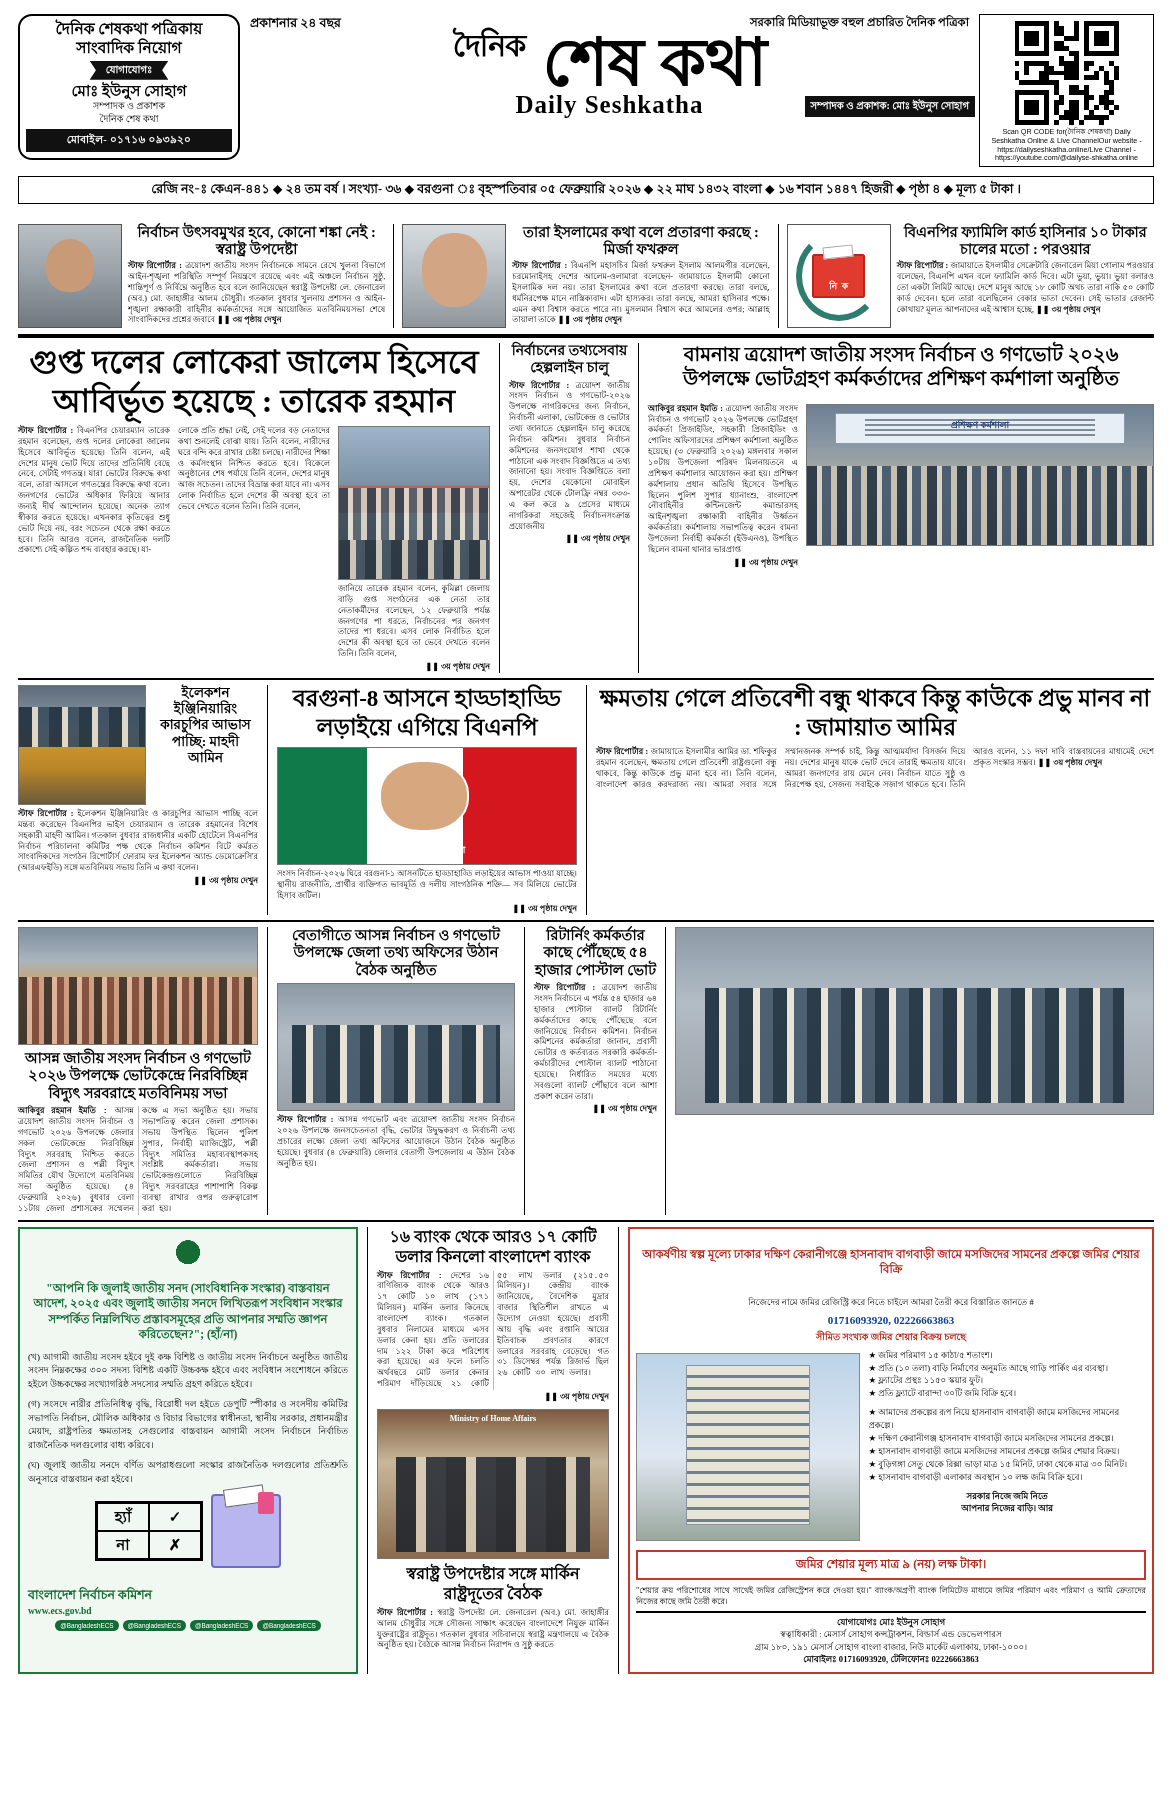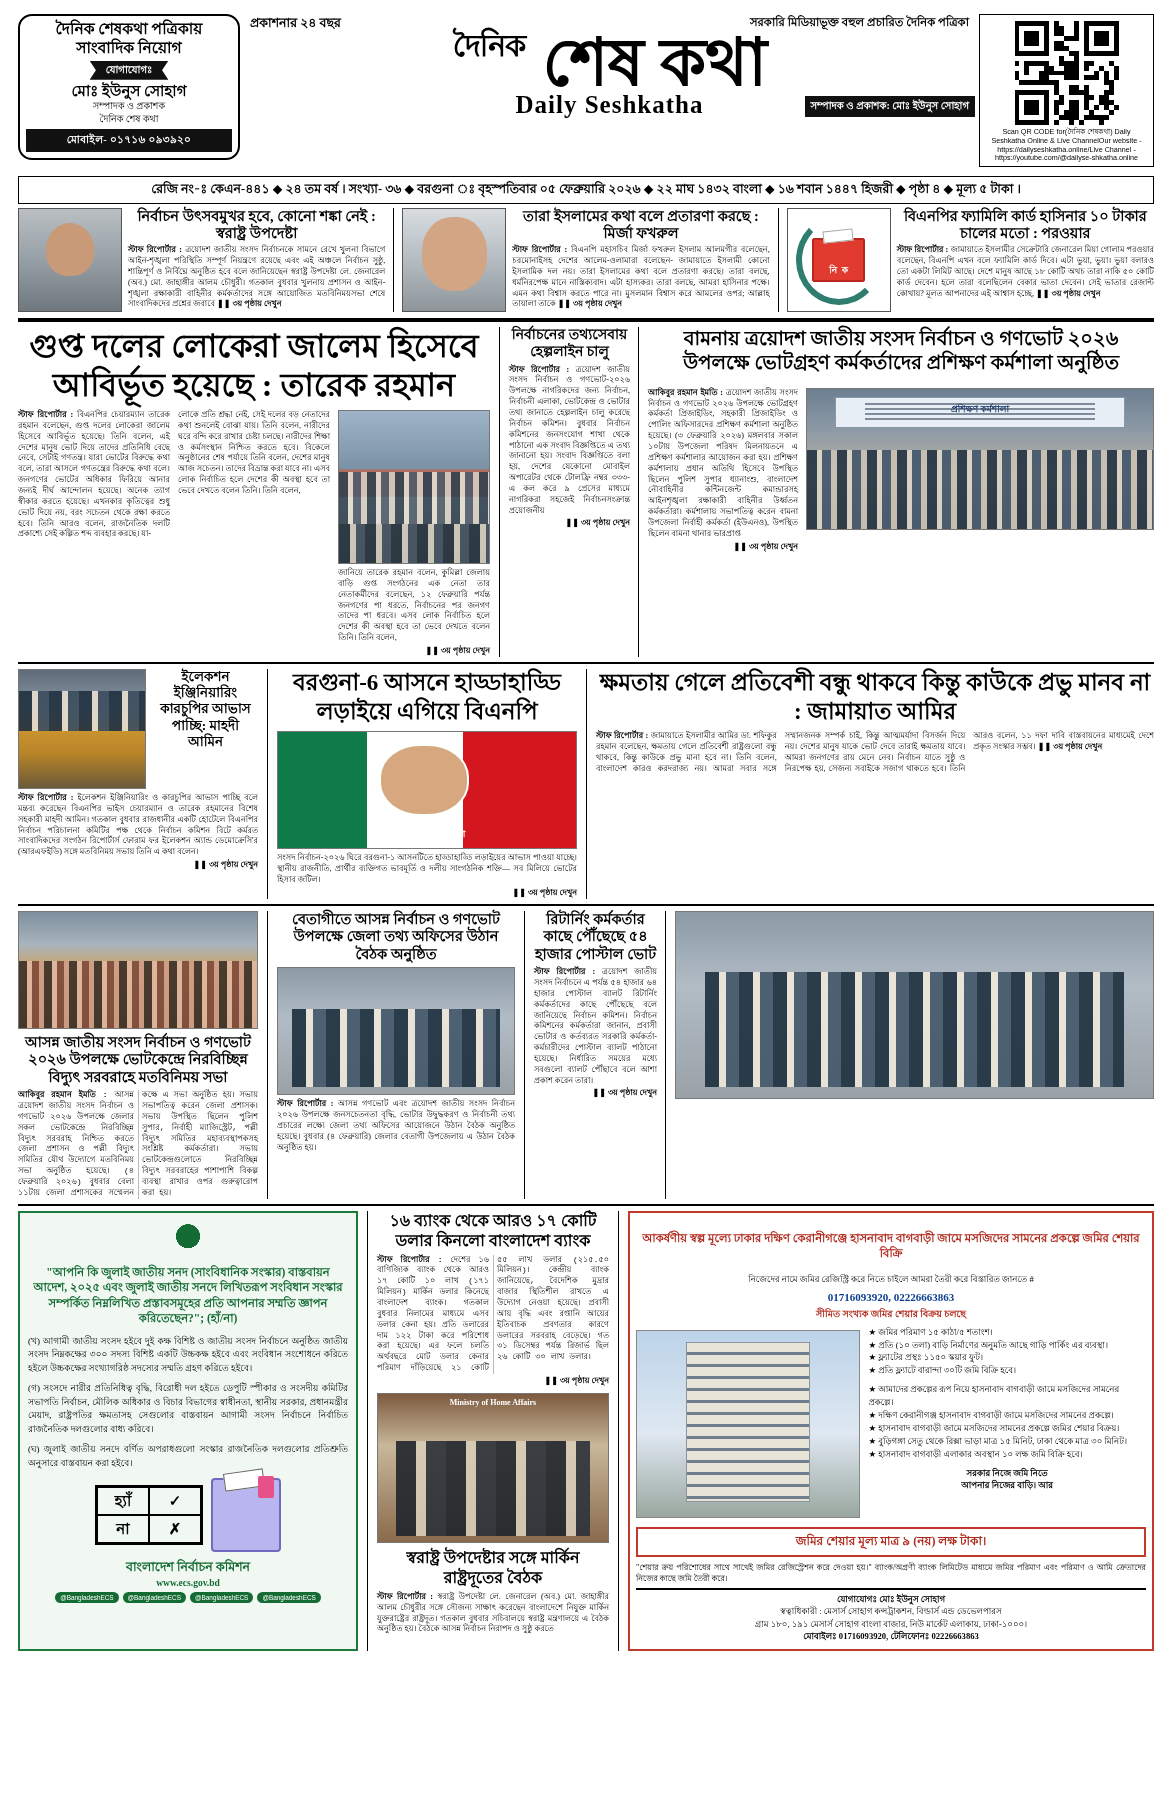--- a/index.html
+++ b/index.html
@@ -145,21 +145,21 @@
   
   .bottom { display:flex; gap:9px; }
   .bt-a { flex:0 0 340px; }
   .bt-b { flex:0 0 252px; border-left:1px solid #000; border-right:1px solid #000; padding:0 9px; }
   .bt-c { flex:1; }
   .ec-ad { border:2px solid #1a7a3c; padding:8px; height:100%; background:#f1f8f2; }
   .ec-title { text-align:center; font-size:11.5px; font-weight:bold; color:#146b33; line-height:1.35; margin:6px 2px 8px 2px; }
   .ec-item { font-size:9px; line-height:1.5; text-align:justify; margin-bottom:7px; }
   .ec-emblem { width:38px; height:38px; margin:0 auto; background:#146b33;
       -webkit-mask:radial-gradient(circle at 50% 40%, #000 40%, transparent 41%); border-radius:50%; }
-  .ec-footer { text-align:center; margin-top:6px; }
+  .ec-footer { margin-top:18px; }
   .ec-foot-title { font-size:12.5px; font-weight:bold; color:#146b33; }
   .ec-url { font-size:9.5px; color:#146b33; font-weight:bold; }
   .ec-social { display:flex; justify-content:center; gap:4px; margin-top:4px; flex-wrap:wrap; }
   .ec-chip { background:#146b33; color:#fff; font-size:6.4px; padding:2px 5px; border-radius:8px; font-family:"Liberation Sans",sans-serif;}
   .vote-card { display:flex; gap:8px; align-items:center; justify-content:center; margin:8px 0 4px 0; }
   .vote-table { border:2px solid #000; }
   .vote-table div { display:flex; }
   .vote-table span { width:52px; height:28px; border:1px solid #000; display:flex; align-items:center; justify-content:center; font-size:15px; font-weight:bold; }
   .vote-box { width:70px; height:74px; background:#b9b6ef; border:2px solid #6f6cc0; border-radius:4px; position:relative; }
   .vote-box::before { content:""; position:absolute; top:-9px; left:16%; width:58%; height:16px; background:#fff; border:1px solid #666; transform:rotate(-8deg); }
@@ -661,21 +661,21 @@
             <i style="background: rgb(255, 255, 255);"></i>
             <i style="background: rgb(255, 255, 255);"></i>
           </div>
         <div class="qr-cap">Scan QR CODE for(দৈনিক শেষকথা) Daily Seshkatha Online &amp; Live ChannelOur website - https://dailyseshkatha.online/Live Channel - https://youtube.com/@dailyse-shkatha.online</div>
       </div>
     </div>
   </div>
 
   <div class="infobar">রেজি নং-ঃ কেএন-৪৪১  ◆  ২৪ তম বর্ষ । সংখ্যা- ৩৬  ◆  বরগুনা ঃ বৃহস্পতিবার ০৫ ফেব্রুয়ারি ২০২৬  ◆  ২২ মাঘ ১৪৩২ বাংলা  ◆  ১৬ শবান ১৪৪৭ হিজরী  ◆  পৃষ্ঠা ৪  ◆  মূল্য ৫ টাকা ।</div>
 
-  <div class="briefs" style="margin-top:4px;">
+  <div class="briefs" style="margin-top:20px;">
 
     <div class="brief">
       <div class="brief-photo">
           <div class="ph man1"></div>
         </div>
       <div class="brief-body">
         <div class="brief-hd">নির্বাচন উৎসবমুখর হবে, কোনো শঙ্কা নেই : স্বরাষ্ট্র উপদেষ্টা</div>
         <div class="body-txt">
           <b>স্টাফ রিপোর্টার :</b>
           <span>ত্রয়োদশ জাতীয় সংসদ নির্বাচনকে সামনে রেখে খুলনা বিভাগে আইন-শৃঙ্খলা পরিস্থিতি সম্পূর্ণ নিয়ন্ত্রণে রয়েছে এবং এই অঞ্চলে নির্বাচন সুষ্ঠু, শান্তিপূর্ণ ও নির্বিঘ্নে অনুষ্ঠিত হবে বলে জানিয়েছেন স্বরাষ্ট্র উপদেষ্টা লে. জেনারেল (অব.) মো. জাহাঙ্গীর আলম চৌধুরী। গতকাল বুধবার খুলনায় প্রশাসন ও আইন-শৃঙ্খলা রক্ষাকারী বাহিনীর কর্মকর্তাদের সঙ্গে আয়োজিত মতবিনিময়সভা শেষে সাংবাদিকদের প্রশ্নের জবাবে</span>
@@ -792,21 +792,21 @@
         </div>
       </div>
       <div class="body-txt" style="margin-top:4px;">
         <b>স্টাফ রিপোর্টার :</b>
         <span>ইলেকশন ইঞ্জিনিয়ারিং ও কারচুপির আভাস পাচ্ছি বলে মন্তব্য করেছেন বিএনপির ভাইস চেয়ারম্যান ও তারেক রহমানের বিশেষ সহকারী মাহদী আমিন। গতকাল বুধবার রাজধানীর একটি হোটেলে বিএনপির নির্বাচন পরিচালনা কমিটির পক্ষ থেকে নির্বাচন কমিশন বিটে কর্মরত সাংবাদিকদের সংগঠন রিপোর্টার্স ফোরাম ফর ইলেকশন অ্যান্ড ডেমোক্রেসি'র (আরএফইডি) সঙ্গে মতবিনিময় সভায় তিনি এ কথা বলেন।</span>
       </div>
       <div class="jump" style="text-align:right;">❚❚ <span>৩য় পৃষ্ঠায় দেখুন</span></div>
     </div>
 
     <div class="mid-c">
-      <div class="mid-hd-big">বরগুনা-6 আসনে হাড্ডাহাড্ডি লড়াইয়ে এগিয়ে বিএনপি</div>
+      <div class="mid-hd-big">বরগুনা-8 আসনে হাড্ডাহাড্ডি লড়াইয়ে এগিয়ে বিএনপি</div>
       <div class="poster">
         <div class="face"></div>
         <div class="nm">
           <span>নজরুল ইসলাম মোল্লা</span>
         </div>
       </div>
       <div class="body-txt" style="margin-top:4px;">সংসদ নির্বাচন-২০২৬ ঘিরে বরগুনা-১ আসনটিতে হাড্ডাহাড্ডি লড়াইয়ের আভাস পাওয়া যাচ্ছে। স্থানীয় রাজনীতি, প্রার্থীর ব্যক্তিগত ভাবমূর্তি ও দলীয় সাংগঠনিক শক্তি— সব মিলিয়ে ভোটের হিসাব জটিল।</div>
       <div class="jump" style="text-align:right;">❚❚ <span>৩য় পৃষ্ঠায় দেখুন</span></div>
     </div>
 
@@ -909,21 +909,21 @@
       <div class="bank-hd" style="margin-top:5px;">স্বরাষ্ট্র উপদেষ্টার সঙ্গে মার্কিন রাষ্ট্রদূতের বৈঠক</div>
       <div class="body-txt">
         <b>স্টাফ রিপোর্টার :</b>
         <span>স্বরাষ্ট্র উপদেষ্টা লে. জেনারেল (অব.) মো. জাহাঙ্গীর আলম চৌধুরীর সঙ্গে সৌজন্য সাক্ষাৎ করেছেন বাংলাদেশে নিযুক্ত মার্কিন যুক্তরাষ্ট্রের রাষ্ট্রদূত। গতকাল বুধবার সচিবালয়ে স্বরাষ্ট্র মন্ত্রণালয়ে এ বৈঠক অনুষ্ঠিত হয়। বৈঠকে আসন্ন নির্বাচন নিরাপদ ও সুষ্ঠু করতে</span>
       </div>
     </div>
 
     <div class="bt-c">
       <div class="land-ad">
         <div class="land-hd">আকর্ষণীয় স্বল্প মূল্যে ঢাকার দক্ষিণ কেরানীগঞ্জে হাসনাবাদ বাগবাড়ী জামে মসজিদের সামনের প্রকল্পে জমির শেয়ার বিক্রি</div>
-        <div style="font-size:8.6px;text-align:center;margin-top:11px;">নিজেদের নামে জমির রেজিস্ট্রি করে নিতে চাইলে আমরা তৈরী করে বিস্তারিত জানতে #</div>
+        <div style="font-size:8.6px;text-align:center;margin-top:18px;">নিজেদের নামে জমির রেজিস্ট্রি করে নিতে চাইলে আমরা তৈরী করে বিস্তারিত জানতে #</div>
         <div class="land-phone">01716093920, 02226663863</div>
         <div class="land-note">সীমিত সংখ্যক জমির শেয়ার বিক্রয় চলছে</div>
 
         <div style="display:flex; gap:8px; margin-top:4px;">
           <div style="flex:0 0 44%;">
             <div class="bld-photo"></div>
           </div>
           <div style="flex:1;">
             <div class="land-li">★ জমির পরিমাণ ১৫ কাঠা/৫ শতাংশ।</div>
             <div class="land-li">★ প্রতি (১০ তলা) বাড়ি নির্মাণের অনুমতি আছে গাড়ি পার্কিং এর ব্যবস্থা।</div>

